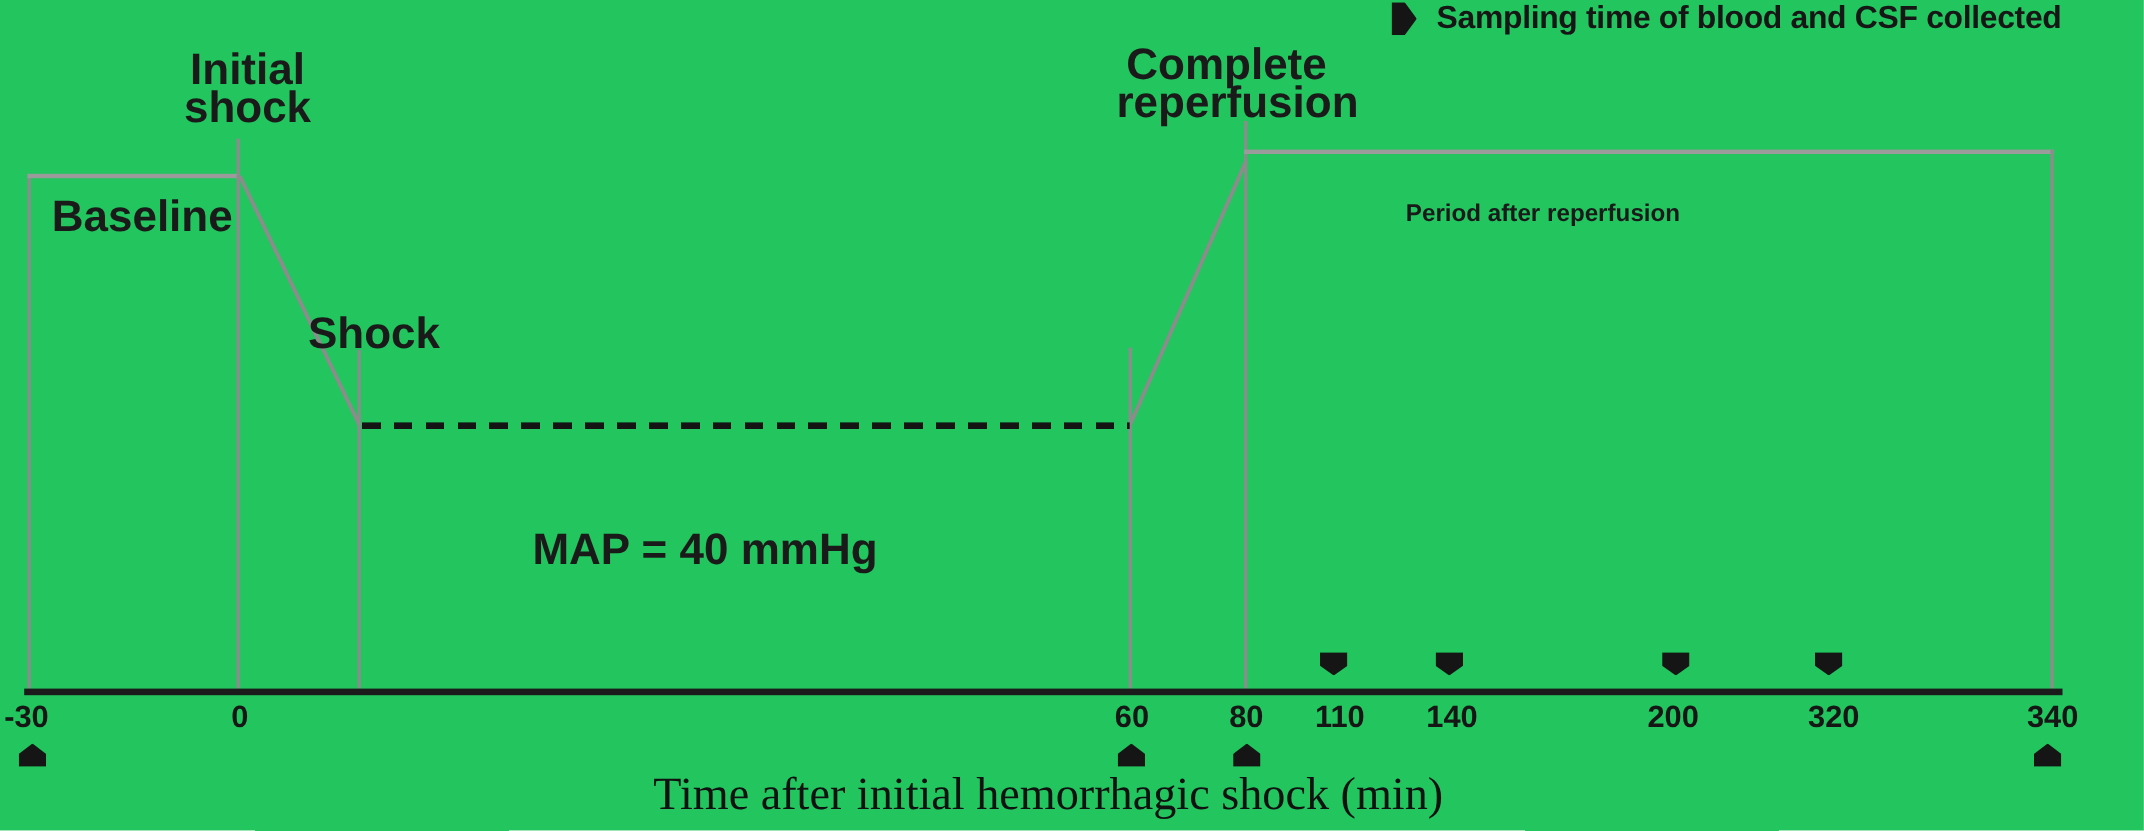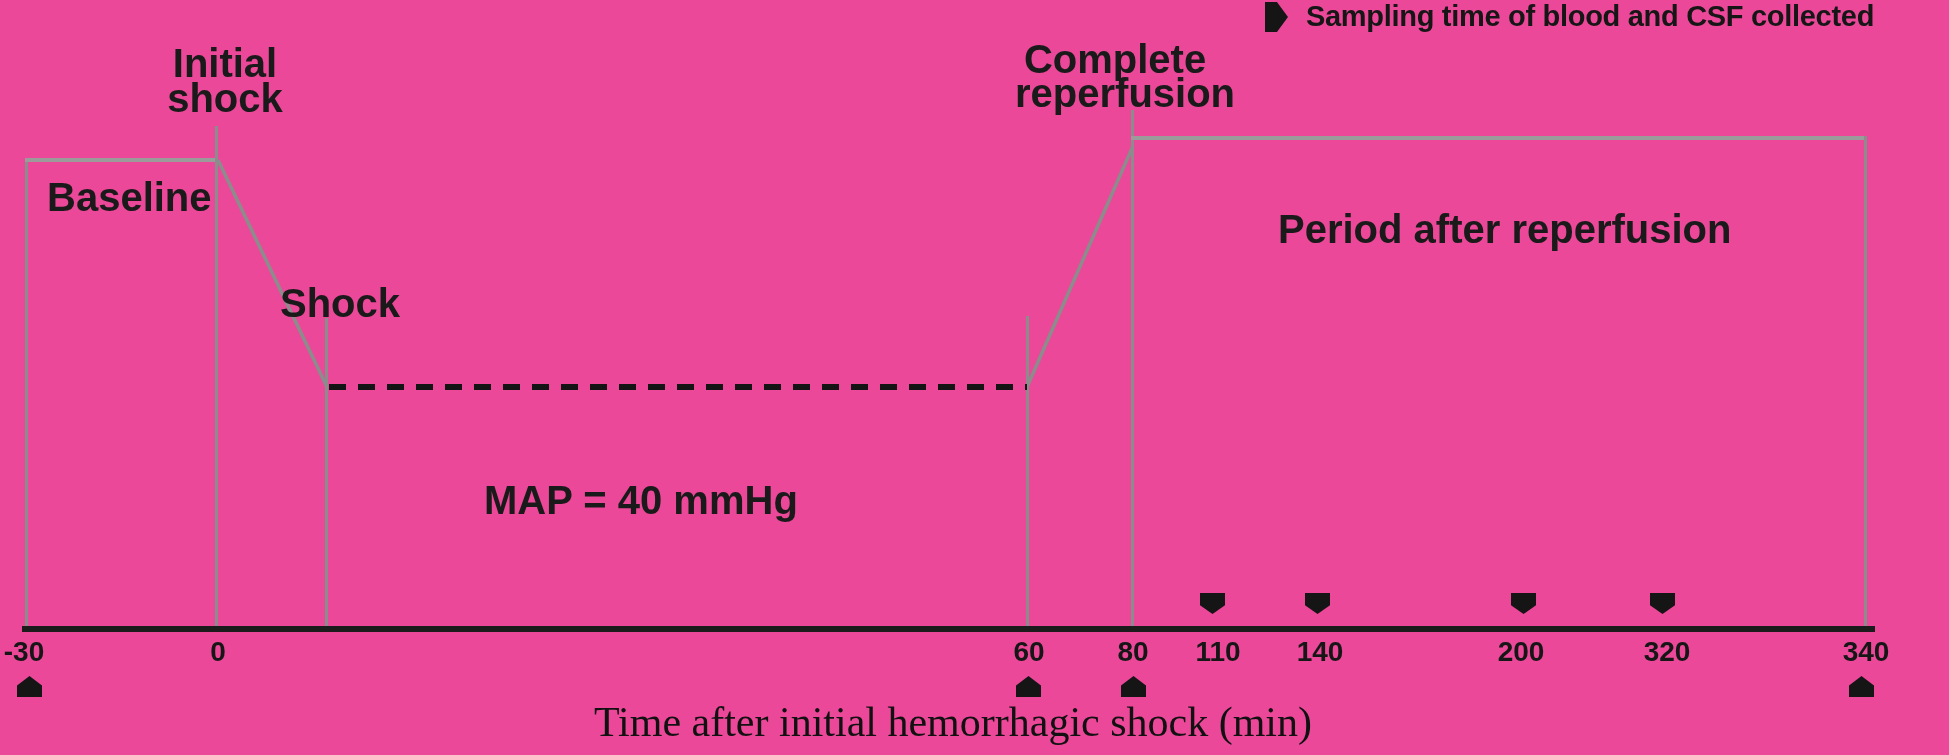--- a/index.html
+++ b/index.html
@@ -1,31 +1,31 @@
 <!DOCTYPE html>
 <html><head>
 <meta charset="utf-8">
 <style>
   html,body{margin:0;padding:0;background:#ffffff;}
   .canvas{
-    position:relative;width:1949px;height:755px;background:#ec4899;
+    position:relative;width:1949px;height:755px;background:#22c55e;
     font-family:"Liberation Sans",sans-serif;color:#1a1a1a;overflow:hidden;
   }
   .vline{position:absolute;width:3px;background:#8c8c8c;}
   .hline{position:absolute;height:4px;background:#9b9b9b;}
   .axis{position:absolute;height:6px;background:#1b1b1b;}
   .dashline{
     position:absolute;height:6px;
     background:repeating-linear-gradient(90deg,#141414 0 17px,transparent 17px 29px);
   }
   .lbl{position:absolute;font-weight:bold;color:#1a1a1a;white-space:nowrap;}
   .lbl .ln{display:block;}
   .ctr{text-align:center;}
   .fs31{font-size:40px;line-height:35px;}
-  .fs32{font-size:40px;margin-top:26px;}
+  .fs32{font-size:22px;}
   .tick{
     position:absolute;top:636px;width:90px;margin-left:-45px;text-align:center;
     font-weight:bold;font-size:28px;color:#161616;
   }
   .m-up{
     position:absolute;width:25px;height:21px;background:#151515;
     clip-path:polygon(0 100%,0 45%,50% 0,100% 45%,100% 100%);
   }
   .m-down{
     position:absolute;width:25px;height:21px;background:#151515;

